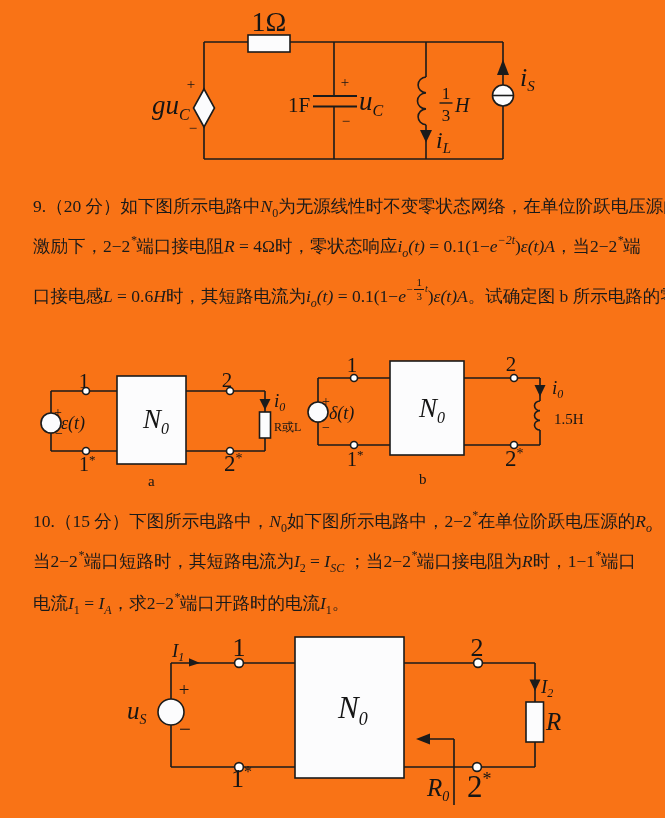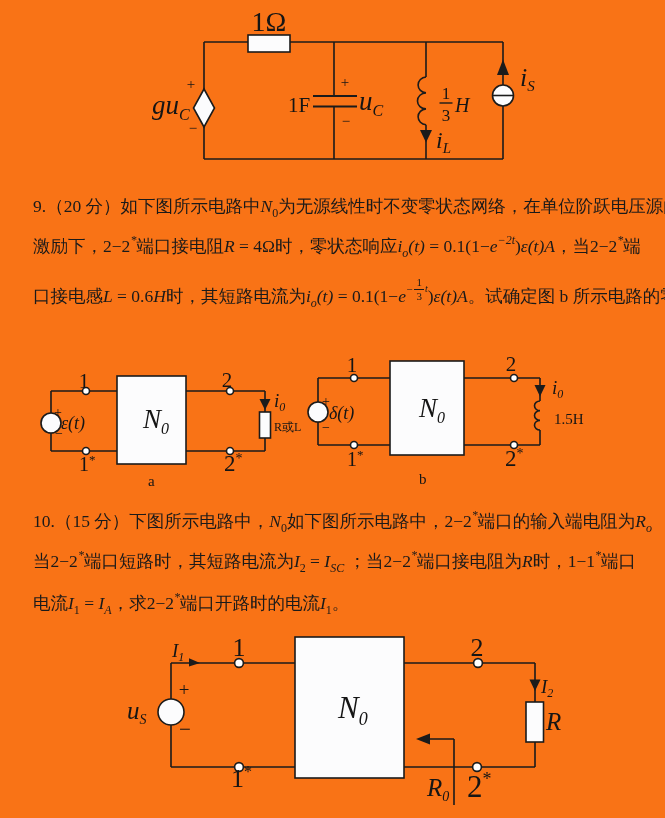--- a/index.html
+++ b/index.html
@@ -136,21 +136,21 @@
       <text x="347" y="111" font-size="20"><tspan>1</tspan><tspan font-size="13" dy="-7">*</tspan></text>
       <text x="511" y="16" font-size="21" text-anchor="middle"><tspan>2</tspan></text>
       <text x="505" y="111" font-size="23"><tspan>2</tspan><tspan font-size="14" dy="-8">*</tspan></text>
       <text x="419" y="62" font-size="27" font-style="italic"><tspan>N</tspan><tspan font-size="16" dy="6">0</tspan></text>
       <text x="552" y="39" font-size="19" font-style="italic"><tspan>i</tspan><tspan font-size="12" dy="4">0</tspan></text>
       <text x="554" y="69" font-size="15"><tspan>1.5H</tspan></text>
       <text x="419" y="129" font-size="15"><tspan>b</tspan></text>
     </g>
   </svg>
 
-  <div class="tline" style="top:508px"><span class="seg-cn">10.（15 分）下图所示电路中，</span><span class="seg-it">N</span><span class="seg-sub">0</span><span class="seg-cn">如下图所示电路中，</span><span class="seg-rm">2−2</span><span class="seg-sup">*</span><span class="seg-cn">端口的输入端电阻为</span><span class="seg-it">R</span><span class="seg-subit">o</span></div>
+  <div class="tline" style="top:508px"><span class="seg-cn">10.（15 分）下图所示电路中，</span><span class="seg-it">N</span><span class="seg-sub">0</span><span class="seg-cn">如下图所示电路中，</span><span class="seg-rm">2−2</span><span class="seg-sup">*</span><span class="seg-cn">在单位阶跃电压源的</span><span class="seg-it">R</span><span class="seg-subit">o</span></div>
   <div class="tline" style="top:548px"><span class="seg-cn">当</span><span class="seg-rm">2−2</span><span class="seg-sup">*</span><span class="seg-cn">端口短路时，其短路电流为</span><span class="seg-it">I</span><span class="seg-sub">2</span><span class="seg-rm"> = </span><span class="seg-it">I</span><span class="seg-subit">SC</span><span class="seg-cn"> ；当</span><span class="seg-rm">2−2</span><span class="seg-sup">*</span><span class="seg-cn">端口接电阻为</span><span class="seg-it">R</span><span class="seg-cn">时，</span><span class="seg-rm">1−1</span><span class="seg-sup">*</span><span class="seg-cn">端口</span></div>
   <div class="tline" style="top:590px"><span class="seg-cn">电流</span><span class="seg-it">I</span><span class="seg-sub">1</span><span class="seg-rm"> = </span><span class="seg-it">I</span><span class="seg-subit">A</span><span class="seg-cn">，求</span><span class="seg-rm">2−2</span><span class="seg-sup">*</span><span class="seg-cn">端口开路时的电流</span><span class="seg-it">I</span><span class="seg-sub">1</span><span class="seg-cn">。</span></div>
 
   <svg class="csvg" style="top:613px" width="665" height="205" viewBox="0 0 665 205">
     <g stroke="#1b1b1b" stroke-width="1.6" fill="none">
       <path d="M171,50 H295 M404,50 H535 M171,154 H295 M404,154 H535"></path>
       <path d="M171,50 V86 M171,112 V154"></path>
       <circle cx="171" cy="99" r="13" fill="#fcfcfd"></circle>
       <rect x="295" y="24" width="109" height="141" fill="#fcfcfd"></rect>
       <path d="M535,50 V89 M535,129 V154"></path>

